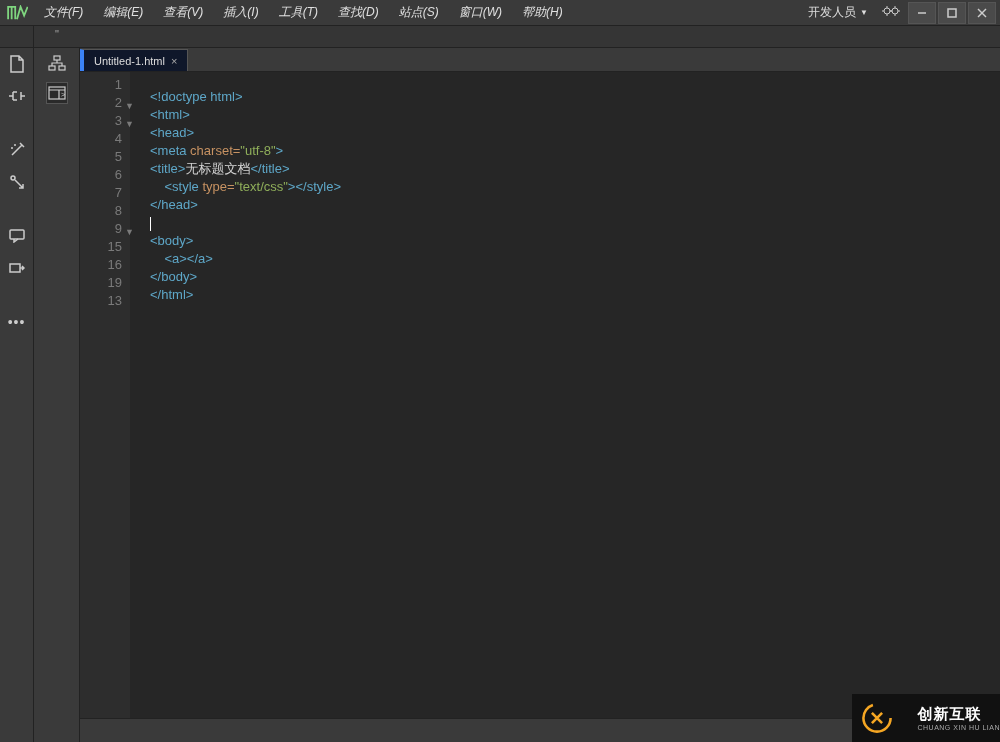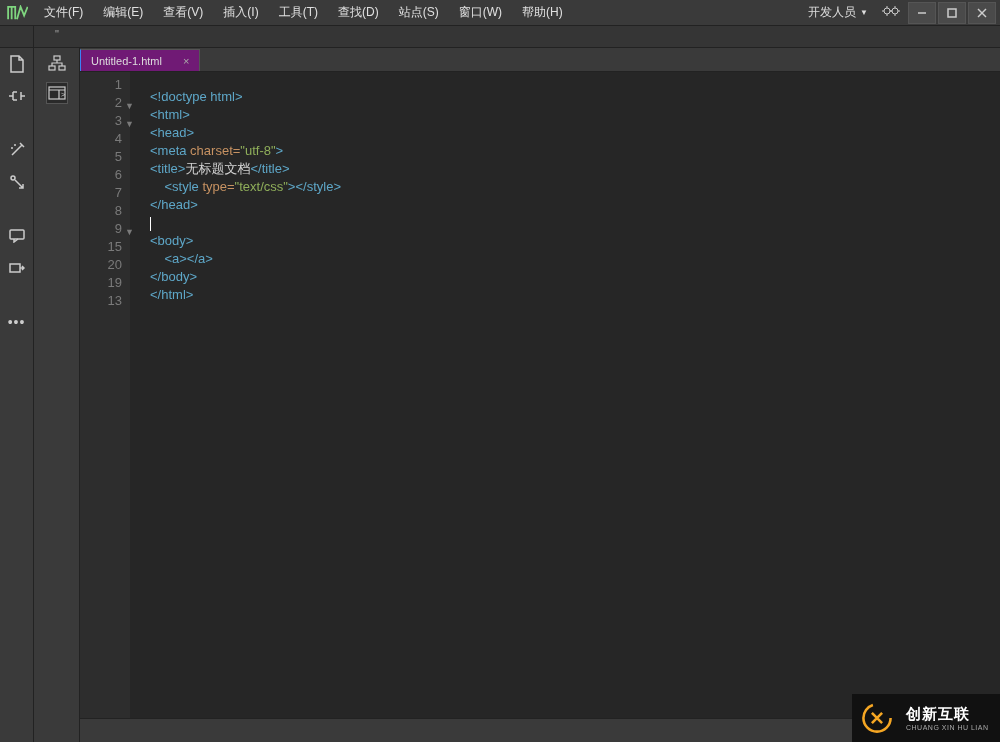--- a/index.html
+++ b/index.html
@@ -1,21 +1,21 @@
 <!DOCTYPE html>
 <html><head>
 <meta charset="utf-8">
 <style>
 * { margin: 0; padding: 0; box-sizing: border-box; font-family: "Microsoft YaHei", Arial, sans-serif; }
 body { width: 1000px; height: 742px; background: #2a2a2a; overflow: hidden; position: relative; color: #ccc; }
 
 .titlebar { height: 26px; background: #3a3a3a; display: flex; align-items: center; border-bottom: 1px solid #222; }
 .logo { width: 34px; height: 26px; display: flex; align-items: center; justify-content: center; }
 .logo-svg { width: 22px; height: 16px; }
-.menu { display: flex; gap: 0; font-size: 12px; color: #e0e0e0; }
+.menu { display: flex; gap: 0; font-size: 12px; color: #e0e0e0; font-style: italic; }
 .menu-item { padding: 4px 10px; cursor: pointer; }
 .titlebar-right { margin-left: auto; display: flex; align-items: center; padding-right: 4px; }
 .dev-dropdown { font-size: 12px; color: #ddd; padding: 4px 8px; display: flex; align-items: center; gap: 4px; cursor: pointer; }
 .dev-dropdown .caret { font-size: 8px; }
 .gears { padding: 4px 6px; cursor: pointer; }
 .winbtns { display: flex; }
 .winbtn { width: 28px; height: 22px; display: flex; align-items: center; justify-content: center; cursor: pointer; background: #4a4a4a; margin-left: 2px; border: 1px solid #555; }
 .winbtn svg { width: 10px; height: 10px; stroke: #ccc; stroke-width: 1.5; fill: none; }
 
 .secondrow { height: 22px; background: #353535; border-bottom: 1px solid #222; display: flex; }
@@ -30,41 +30,41 @@
 .tool-sep { height: 10px; }
 .dots { color: #ccc; font-size: 14px; letter-spacing: 1px; }
 
 .panel-col { width: 46px; background: #3a3a3a; border-right: 1px solid #222; display: flex; flex-direction: column; align-items: center; padding-top: 4px; gap: 8px; }
 .panel-icon { width: 22px; height: 22px; cursor: pointer; display: flex; align-items: center; justify-content: center; }
 .panel-icon svg { stroke: #ccc; fill: none; stroke-width: 1.2; }
 .panel-icon.active { background: #2a2a2a; border: 1px solid #555; }
 
 .editor-col { flex: 1; display: flex; flex-direction: column; }
 .tabbar { height: 24px; background: #3a3a3a; display: flex; align-items: flex-end; border-bottom: 1px solid #222; }
-.tab { height: 22px; background: #701a75; padding: 0 10px; display: flex; align-items: center; gap: 21px; font-size: 11px; color: #ddd; border-top: 1px solid #555; border-left: 1px solid #3b82f6; border-right: 1px solid #555; cursor: pointer; }
+.tab { height: 22px; background: #0f172a; padding: 0 10px; display: flex; align-items: center; gap: 6px; font-size: 11px; color: #ddd; border-top: 1px solid #555; border-left: 4px solid #3b82f6; border-right: 1px solid #555; cursor: pointer; }
 .tab .close { font-size: 11px; color: #aaa; cursor: pointer; }
 
 .code-area { flex: 1; background: #262626; display: flex; font-family: Consolas, monospace; font-size: 13px; line-height: 18px; overflow: hidden; }
 .gutter { width: 50px; background: #2d2d2d; text-align: right; color: #7a7a7a; padding-right: 8px; padding-top: 4px; user-select: none; }
 .gutter-line { height: 18px; position: relative; }
 .fold { position: absolute; right: -12px; top: 3px; color: #7a7a7a; font-size: 9px; }
 .code { flex: 1; padding-left: 20px; padding-top: 16px; white-space: pre; }
 .code-line { height: 18px; }
 .t-punc { color: #5ea7c8; }
 .t-tag { color: #5ea7c8; }
 .t-attr { color: #c79262; }
 .t-str { color: #8fae5a; }
 .t-text { color: #d4d4d4; }
 .cursor { display: inline-block; width: 1px; height: 14px; background: #fff; vertical-align: middle; }
 
 .statusbar { height: 24px; background: #3a3a3a; border-top: 1px solid #222; display: flex; align-items: center; justify-content: flex-end; padding-right: 12px; gap: 10px; font-size: 11px; color: #bbb; }
 .status-ok { color: #5fb85f; }
 .status-sep { color: #666; }
 
-.brand-logo { position: absolute; right: 0; bottom: 0; width: 148px; height: 48px; background: #111; display: flex; align-items: center; padding-left: 8px; gap: 12px; }
+.brand-logo { position: absolute; right: 0; bottom: 0; width: 148px; height: 48px; background: #111; display: flex; align-items: center; padding-left: 8px; gap: 12px; justify-content: space-between; }
 .brand-icon { width: 34px; height: 34px; }
 .brand-text { display: flex; flex-direction: column; color: #fff; }
 .brand-cn { font-size: 15px; font-weight: bold; letter-spacing: 1px; }
 .brand-en { font-size: 7px; color: #aaa; letter-spacing: 0.5px; }
 </style>
 </head>
 <body>
 
 <div class="titlebar">
   <div class="logo">
@@ -192,21 +192,21 @@
           <div class="gutter-line">1</div>
           <div class="gutter-line">2<span class="fold">▼</span></div>
           <div class="gutter-line">3<span class="fold">▼</span></div>
           <div class="gutter-line">4</div>
           <div class="gutter-line">5</div>
           <div class="gutter-line">6</div>
           <div class="gutter-line">7</div>
           <div class="gutter-line">8</div>
           <div class="gutter-line">9<span class="fold">▼</span></div>
           <div class="gutter-line">15</div>
-          <div class="gutter-line">20</div>
+          <div class="gutter-line">16</div>
           <div class="gutter-line">19</div>
           <div class="gutter-line">13</div>
         </div>
       <div class="code" id="code"><div class="code-line"><span class="t-punc">&lt;!</span><span class="t-tag">doctype html</span><span class="t-punc">&gt;</span></div><div class="code-line"><span class="t-punc">&lt;</span><span class="t-tag">html</span><span class="t-punc">&gt;</span></div><div class="code-line"><span class="t-punc">&lt;</span><span class="t-tag">head</span><span class="t-punc">&gt;</span></div><div class="code-line"><span class="t-punc">&lt;</span><span class="t-tag">meta </span><span class="t-attr">charset=</span><span class="t-str">"utf-8"</span><span class="t-punc">&gt;</span></div><div class="code-line"><span class="t-punc">&lt;</span><span class="t-tag">title</span><span class="t-punc">&gt;</span><span class="t-text">无标题文档</span><span class="t-punc">&lt;/</span><span class="t-tag">title</span><span class="t-punc">&gt;</span></div><div class="code-line"><span class="t-text">    </span><span class="t-punc">&lt;</span><span class="t-tag">style </span><span class="t-attr">type=</span><span class="t-str">"text/css"</span><span class="t-punc">&gt;&lt;/</span><span class="t-tag">style</span><span class="t-punc">&gt;</span></div><div class="code-line"><span class="t-punc">&lt;/</span><span class="t-tag">head</span><span class="t-punc">&gt;</span></div><div class="code-line"><span class="cursor"></span></div><div class="code-line"><span class="t-punc">&lt;</span><span class="t-tag">body</span><span class="t-punc">&gt;</span></div><div class="code-line"><span class="t-text">    </span><span class="t-punc">&lt;</span><span class="t-tag">a</span><span class="t-punc">&gt;&lt;/</span><span class="t-tag">a</span><span class="t-punc">&gt;</span></div><div class="code-line"><span class="t-punc">&lt;/</span><span class="t-tag">body</span><span class="t-punc">&gt;</span></div><div class="code-line"><span class="t-punc">&lt;/</span><span class="t-tag">html</span><span class="t-punc">&gt;</span></div><div class="code-line"></div></div>
     </div>
     <div class="statusbar">
       <span class="status-ok">⊘</span>
       <span class="status-sep">¦</span>
       <span>HTML</span>
     </div>

